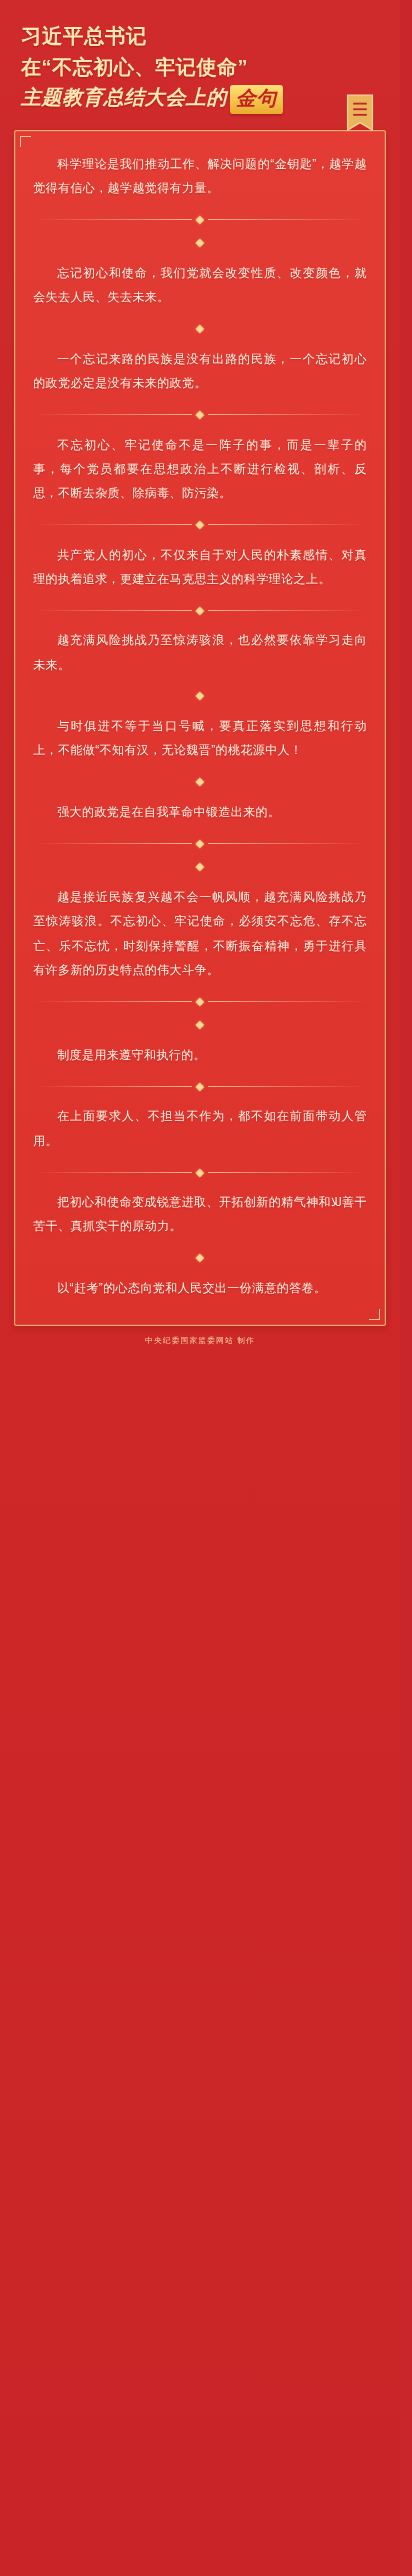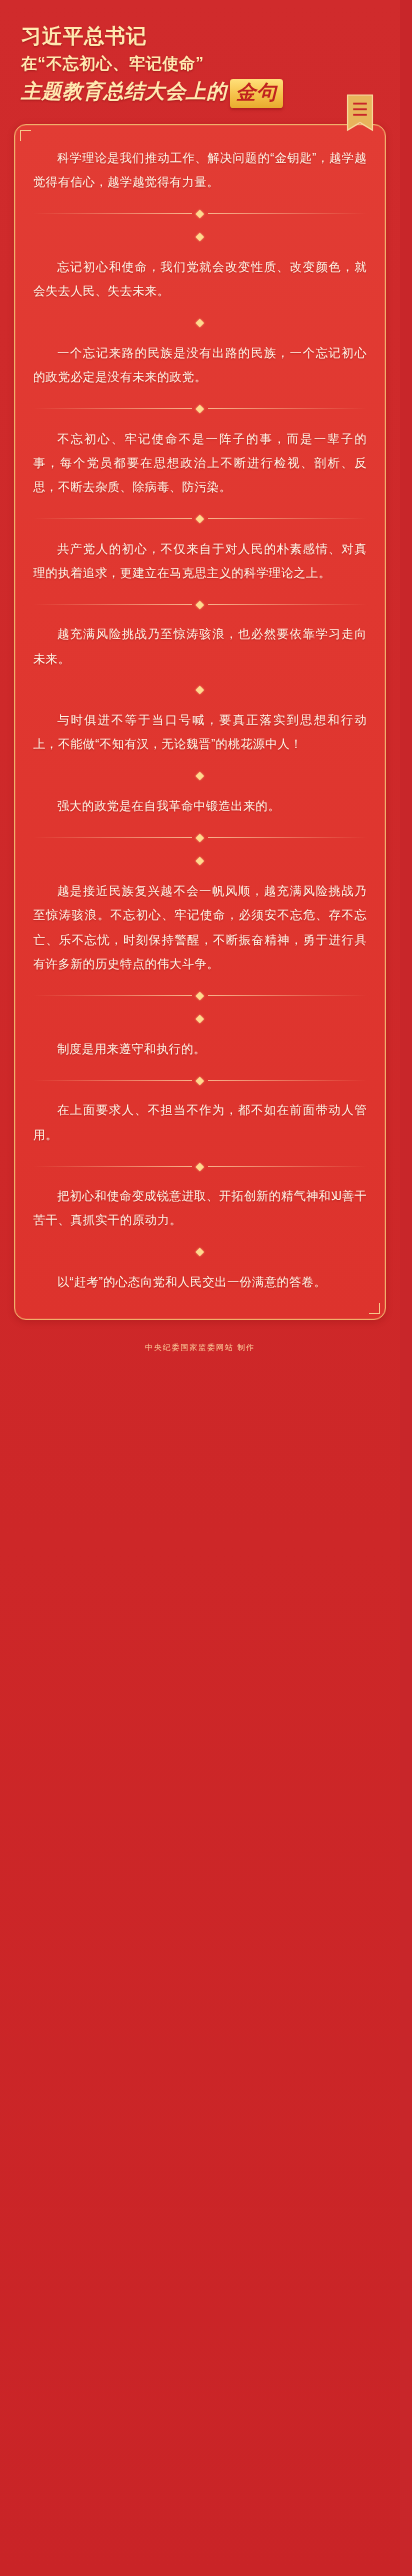--- a/index.html
+++ b/index.html
@@ -25,21 +25,21 @@
   }
   .title-line {
     color: #ffe9b0;
     font-size: 20.4px;
     font-weight: bold;
     line-height: 1.5;
     letter-spacing: 0.6px;
     text-shadow: 0 1.2px 1.9px rgba(110,10,12,.45);
     white-space: nowrap;
   }
-  .title-line.l2 { font-size: 16px; }
+  .title-line.l2 { font-size: 20px; }
   .title-line.l3 { font-size: 20px; font-style: italic; }
   .gold-box {
     display: inline-block;
     background: linear-gradient(180deg,#ffe07a 0%, #f5c24a 55%, #e8ab2e 100%);
     color: #c0231f;
     border-radius: 3.1px;
     padding: 0 6.2px 1.9px 6.2px;
     margin-left: 2.5px;
     font-size: 20px;
     font-weight: bold;
@@ -59,21 +59,21 @@
     z-index: 5;
   }
 
   
   .card {
     position: relative;
     margin: 11px 13.6px 0 13.6px;
     background: #e23a33;
     background: linear-gradient(180deg,#e23c34 0%, #e03730 40%, #dd332d 100%);
     border: 1.2px solid #f0b06a;
-    border-radius: 12px;
+    border-radius: 2px;
     box-shadow: inset 0 0 0 0.6px rgba(255,215,150,.25), 0 1.9px 6.2px rgba(120,10,12,.25);
     padding: 21px 18.6px 25px 18.6px;
   }
   .card:before, .card:after {
     content: "";
     position: absolute;
     width: 10px; height: 10px;
     border: 1.2px solid #f6c98b;
   }
   .card:before { left: 5px; top: 5px; border-right: none; border-bottom: none; }
@@ -113,21 +113,21 @@
     box-shadow: 0 0 1.9px rgba(255,220,150,.8);
     flex: 0 0 auto;
   }
 
   
   .footer {
     text-align: center;
     color: #ffdca6;
     font-size: 7.7px;
     letter-spacing: 1.2px;
-    padding-top: 23px;
+    padding-top: 10px;
     opacity: .95;
   }
 </style>
 </head>
 <body>
 
 <div class="page">
 
   <div class="header">
     <div class="title-line l1">习近平总书记</div>

